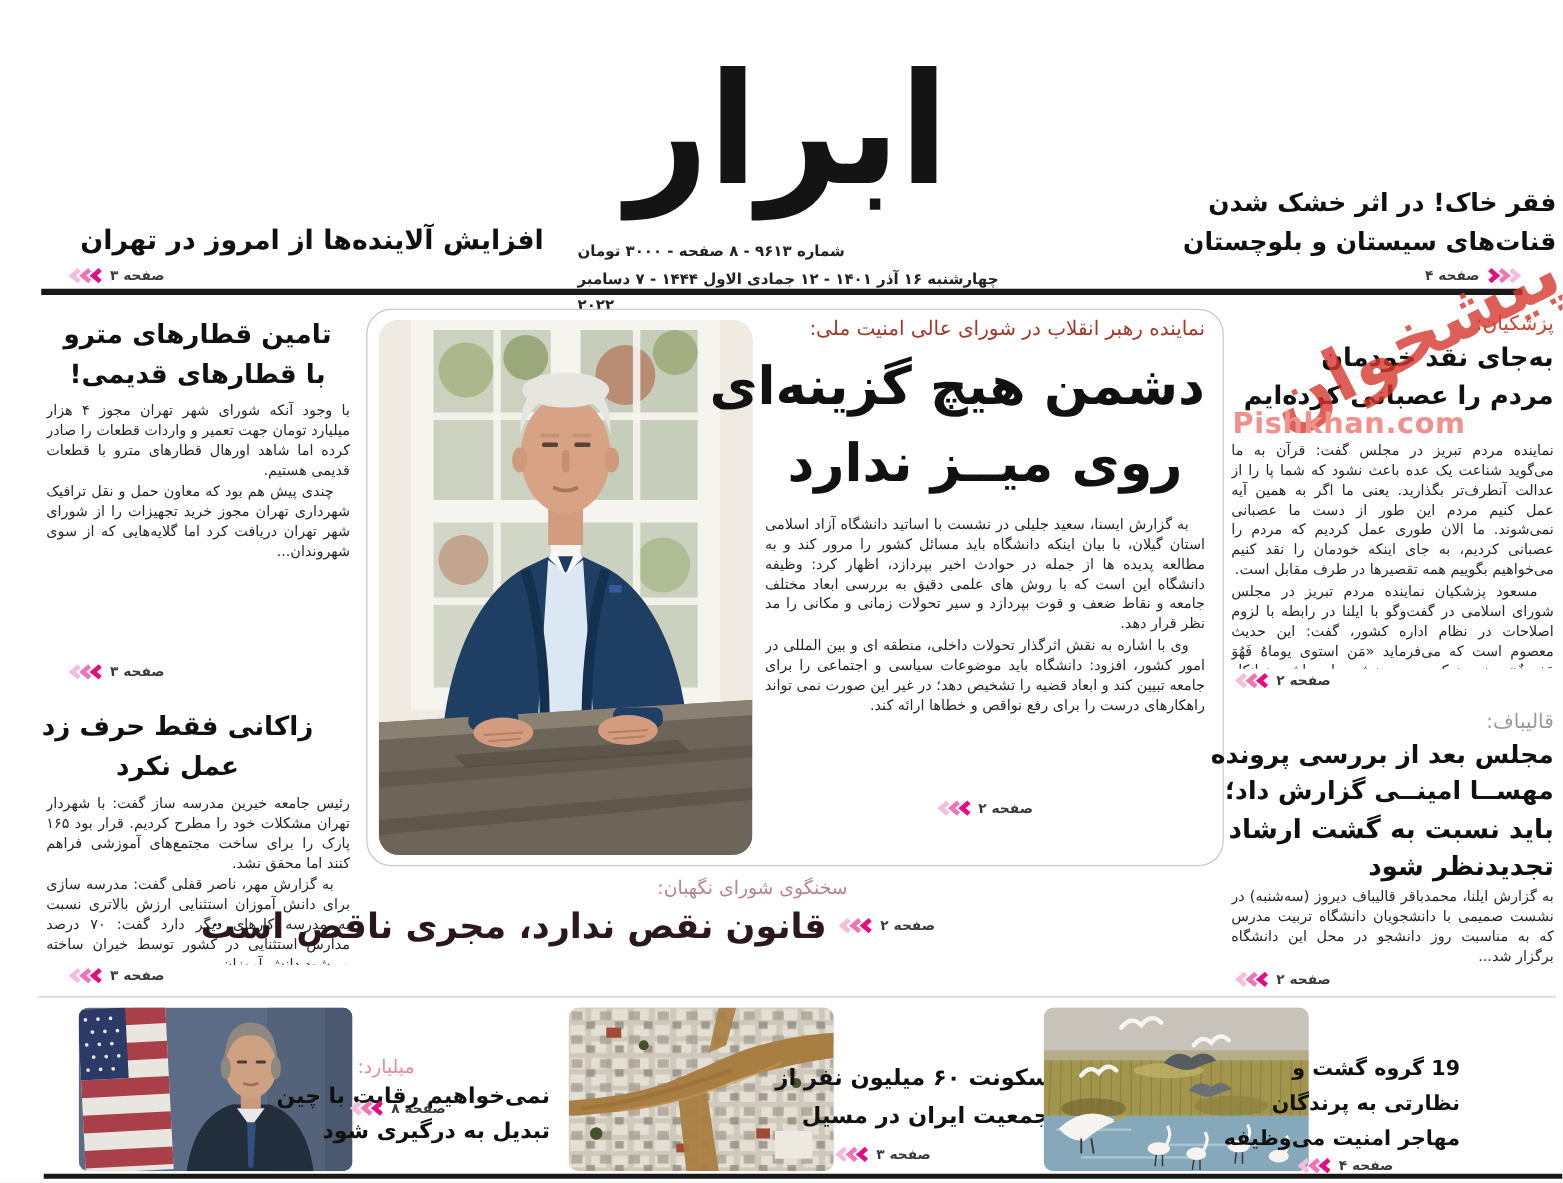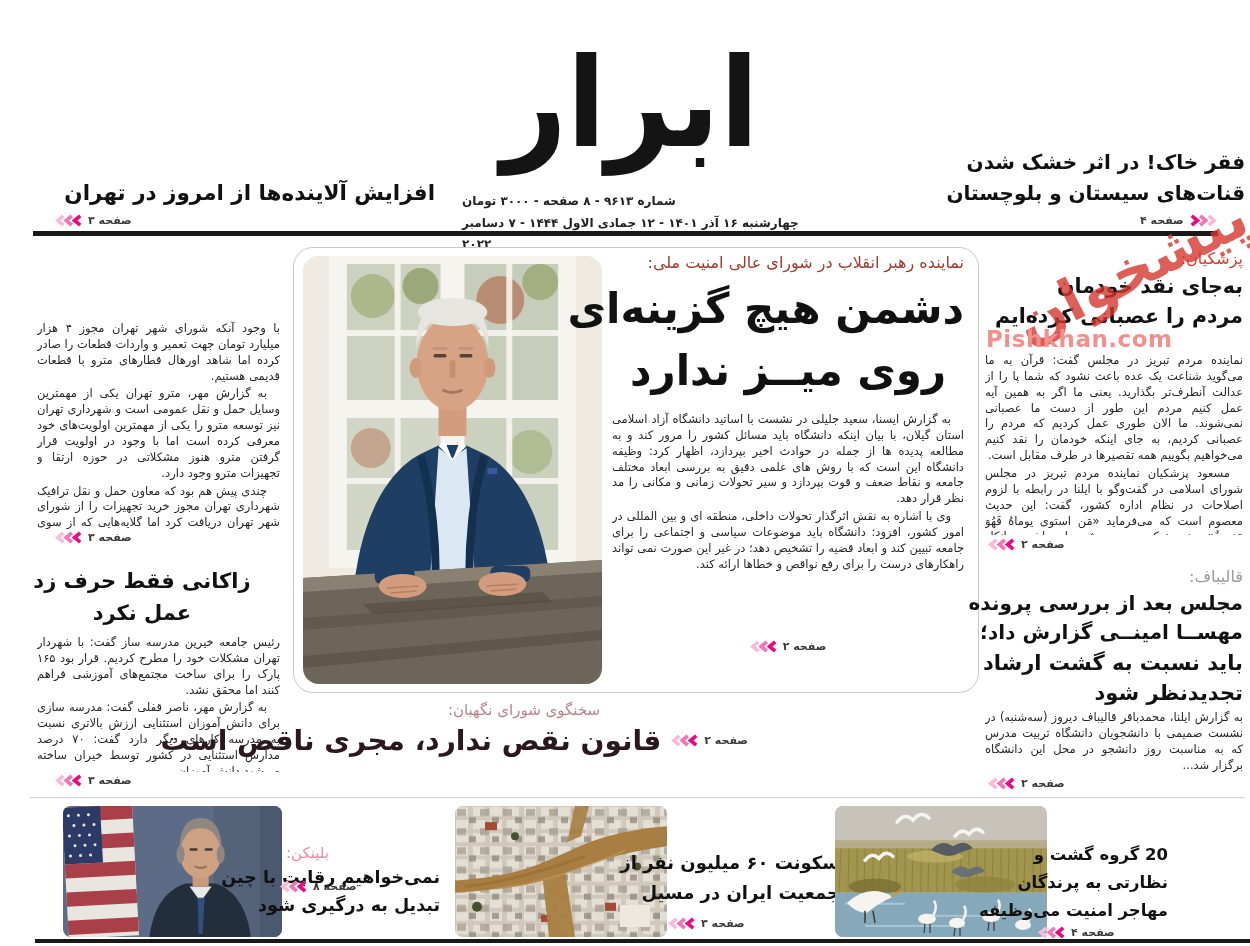--- a/index.html
+++ b/index.html
@@ -63,23 +63,26 @@
     <span class="mtxt">صفحه ۴</span>
     <svg width="28" height="13" viewBox="0 0 30 13">
       <path d="M3 1.5 L9 6.5 L3 11.5" stroke="#e60b83" stroke-width="4" fill="none"></path>
       <path d="M12 1.5 L18 6.5 L12 11.5" stroke="#f075b4" stroke-width="4" fill="none"></path>
       <path d="M21 1.5 L27 6.5 L21 11.5" stroke="#f6bcdb" stroke-width="4" fill="none"></path>
     </svg>
   </div>
 
   <div class="abs rule" style="left:33px;top:231px;width:1185px;height:5px;"></div>
 
+  <div class="abs rtl" style="left:35px;top:252px;width:246px;text-align:center;">
+    <div class="h-big nowrap" style="font-size:21px;line-height:1.5;">تامین قطارهای مترو</div>
+    <div class="h-big nowrap" style="font-size:21px;line-height:1.5;">با قطارهای قدیمی!</div>
+  </div>
   <div class="abs body-text" style="left:37px;top:321px;width:243px;height:208px;">
     <p>با وجود آنکه شورای شهر تهران مجوز ۴ هزار میلیارد تومان جهت تعمیر و واردات قطعات را صادر کرده اما شاهد اورهال قطارهای مترو با قطعات قدیمی هستیم.</p>
-    <p class="ind">به گزارش مهر، مترو تهران یکی از مهمترین وسایل حمل و نقل عمومی است و شهرداری تهران نیز توسعه مترو را یکی از مهمترین اولویت‌های خود معرفی کرده است اما با وجود در اولویت قرار گرفتن مترو هنوز مشکلاتی در حوزه ارتقا و تجهیزات مترو وجود دارد.</p>
     <p class="ind">چندی پیش هم بود که معاون حمل و نقل ترافیک شهرداری تهران مجوز خرید تجهیزات را از شورای شهر تهران دریافت کرد اما گلایه‌هایی که از سوی شهروندان...</p>
   </div>
   <div class="abs marker" style="left:55px;top:531px;">
     <svg width="28" height="13" viewBox="0 0 30 13">
       <path d="M9 1.5 L3 6.5 L9 11.5" stroke="#f6bcdb" stroke-width="4" fill="none"></path>
       <path d="M18 1.5 L12 6.5 L18 11.5" stroke="#f075b4" stroke-width="4" fill="none"></path>
       <path d="M27 1.5 L21 6.5 L27 11.5" stroke="#e60b83" stroke-width="4" fill="none"></path>
     </svg>
     <span class="mtxt">صفحه ۳</span>
   </div>
@@ -218,21 +221,21 @@
   <div class="abs marker" style="left:988px;top:777px;">
     <svg width="28" height="13" viewBox="0 0 30 13">
       <path d="M9 1.5 L3 6.5 L9 11.5" stroke="#f6bcdb" stroke-width="4" fill="none"></path>
       <path d="M18 1.5 L12 6.5 L18 11.5" stroke="#f075b4" stroke-width="4" fill="none"></path>
       <path d="M27 1.5 L21 6.5 L27 11.5" stroke="#e60b83" stroke-width="4" fill="none"></path>
     </svg>
     <span class="mtxt">صفحه ۲</span>
   </div>
 
   <div class="abs rtl" style="left:370px;top:701px;width:378px;">
-    <div class="kicker nowrap" style="font-size:15px;color:#b9838b;text-align:center;padding-left:0;padding-right:70px;">سخنگوی شورای نگهبان:</div>
+    <div class="kicker nowrap" style="font-size:15px;color:#b9838b;text-align:right;padding-left:0;padding-right:70px;">سخنگوی شورای نگهبان:</div>
     <div style="display:flex;align-items:center;gap:10px;margin-top:5px;direction:rtl;justify-content:flex-start;">
       <div class="marker" style="flex:0 0 auto;">
         <svg width="28" height="13" viewBox="0 0 30 13">
           <path d="M9 1.5 L3 6.5 L9 11.5" stroke="#f6bcdb" stroke-width="4" fill="none"></path>
           <path d="M18 1.5 L12 6.5 L18 11.5" stroke="#f075b4" stroke-width="4" fill="none"></path>
           <path d="M27 1.5 L21 6.5 L27 11.5" stroke="#e60b83" stroke-width="4" fill="none"></path>
         </svg>
         <span class="mtxt">صفحه ۲</span>
       </div>
       <div class="h-big nowrap" style="font-size:28px;color:#2b181f;">قانون نقص ندارد، مجری ناقص است</div>
@@ -278,21 +281,21 @@
       <rect x="129" y="62" width="16" height="18" fill="#c99a7c"></rect>
       <ellipse cx="137" cy="46" rx="21" ry="26" fill="#cfa183"></ellipse>
       <path d="M116,44 C116,22 124,12 137,12 C150,12 158,22 158,44 C153,27 147,22 137,22 C127,22 121,27 116,44 Z" fill="#8e8880"></path>
       <ellipse cx="117" cy="48" rx="4" ry="9" fill="#8e8880"></ellipse>
       <ellipse cx="157" cy="48" rx="4" ry="9" fill="#8e8880"></ellipse>
       <rect x="126" y="42" width="8" height="2.5" rx="1" fill="#4a3a30"></rect>
       <rect x="141" y="42" width="8" height="2.5" rx="1" fill="#4a3a30"></rect>
       <path d="M131,60 Q137,63 143,60" stroke="#9c6e55" stroke-width="2" fill="none"></path>
     </svg>
   </div>
-  <div class="abs kicker rtl nowrap" style="left:286px;top:844px;font-size:15px;color:#ea8aa0;">بلینکن:</div>
+  <div class="abs kicker rtl nowrap" style="left:286px;top:844px;font-size:15px;color:#ea8aa0;">میلیارد:</div>
   <div class="abs rtl" style="left:278px;top:863px;width:162px;text-align:center;">
     <div class="h-big nowrap" style="font-size:17.5px;line-height:1.6;">نمی‌خواهیم رقابت با چین</div>
     <div class="h-big nowrap" style="font-size:17.5px;line-height:1.6;">تبدیل به درگیری شود</div>
   </div>
   <div class="abs marker" style="left:280px;top:880px;">
     <svg width="28" height="13" viewBox="0 0 30 13">
       <path d="M9 1.5 L3 6.5 L9 11.5" stroke="#f6bcdb" stroke-width="4" fill="none"></path>
       <path d="M18 1.5 L12 6.5 L18 11.5" stroke="#f075b4" stroke-width="4" fill="none"></path>
       <path d="M27 1.5 L21 6.5 L27 11.5" stroke="#e60b83" stroke-width="4" fill="none"></path>
     </svg>
@@ -380,21 +383,21 @@
         <path d="M128,113 q5,-8 1,-14"></path>
         <path d="M162,107 q5,-8 1,-14"></path>
         <path d="M193,115 q5,-8 1,-13"></path>
       </g>
       <g stroke="#3a3a34" stroke-width="1.2">
         <path d="M90,117 L89,126 M95,117 L95,126 M120,121 L119,129 M125,121 L125,129 M154,115 L153,124 M159,115 L159,124"></path>
       </g>
     </svg>
   </div>
   <div class="abs rtl" style="left:1036px;top:841px;width:132px;text-align:right;">
-    <div class="h-big nowrap" style="font-size:16.5px;line-height:1.7;">20 گروه گشت و</div>
+    <div class="h-big nowrap" style="font-size:16.5px;line-height:1.7;">19 گروه گشت و</div>
     <div class="h-big nowrap" style="font-size:16.5px;line-height:1.7;">نظارتی به پرندگان</div>
     <div class="h-big nowrap" style="font-size:16.5px;line-height:1.7;">مهاجر امنیت می‌وظیفه</div>
   </div>
   <div class="abs marker" style="left:1038px;top:926px;">
     <svg width="28" height="13" viewBox="0 0 30 13">
       <path d="M9 1.5 L3 6.5 L9 11.5" stroke="#f6bcdb" stroke-width="4" fill="none"></path>
       <path d="M18 1.5 L12 6.5 L18 11.5" stroke="#f075b4" stroke-width="4" fill="none"></path>
       <path d="M27 1.5 L21 6.5 L27 11.5" stroke="#e60b83" stroke-width="4" fill="none"></path>
     </svg>
     <span class="mtxt">صفحه ۴</span>

